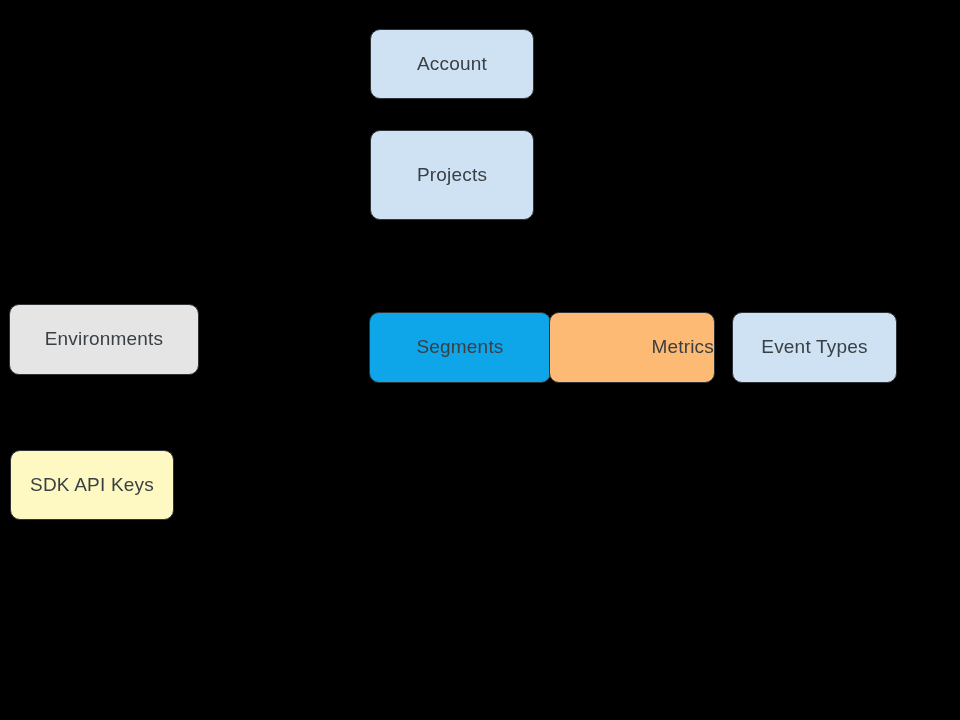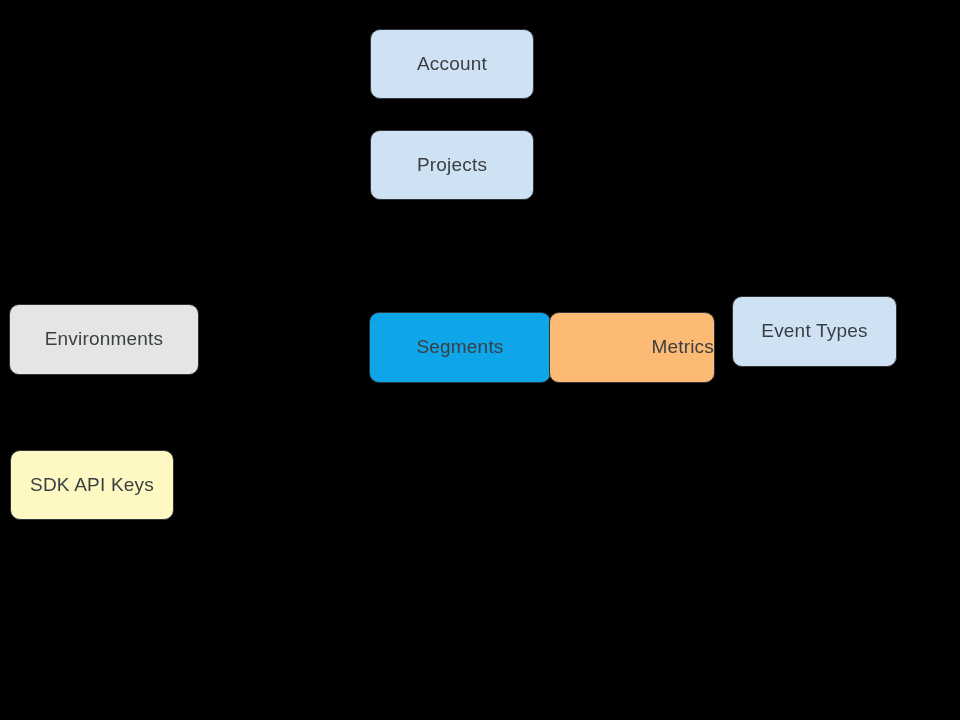--- a/index.html
+++ b/index.html
@@ -33,31 +33,31 @@
     letter-spacing: 0.2px;
   }
 </style>
 </head>
 <body style="background: rgb(0, 0, 0);">
 
 <div id="canvas" style="background: rgb(0, 0, 0);">
     <div class="node" style="left: 370px; top: 29px; width: 164px; height: 70px; background: rgb(207, 226, 243); border-color: rgb(46, 51, 56);">
       <span style="color: rgb(58, 63, 67);">Account</span>
     </div>
-    <div class="node" style="left: 370px; top: 130px; width: 164px; height: 70px; background: rgb(207, 226, 243); border-color: rgb(46, 51, 56);">
+    <div class="node" style="left: 370px; top: 130px; width: 164px; height: 90px; background: rgb(207, 226, 243); border-color: rgb(46, 51, 56);">
       <span style="color: rgb(58, 63, 67);">Projects</span>
     </div>
     <div class="node" style="left: 9px; top: 304px; width: 190px; height: 71px; background: #e5e5e5; border-color: rgb(46, 51, 56);">
       <span style="color: rgb(58, 63, 67);">Environments</span>
     </div>
     <div class="node" style="left: 369px; top: 312px; width: 182px; height: 71px; background: #0ea5e9; border-color: rgb(46, 51, 56);">
       <span style="color: rgb(58, 63, 67);">Segments</span>
     </div>
     <div class="node" style="left: 549px; top: 312px; width: 166px; height: 71px; background: #fdba74; border-color: rgb(46, 51, 56); justify-content: flex-end;">
       <span style="color: rgb(58, 63, 67);">Metrics</span>
     </div>
-    <div class="node" style="left: 732px; top: 296px; width: 165px; height: 71px; background: rgb(207, 226, 243); border-color: rgb(46, 51, 56);">
+    <div class="node" style="left: 732px; top: 312px; width: 165px; height: 71px; background: rgb(207, 226, 243); border-color: rgb(46, 51, 56);">
       <span style="color: rgb(58, 63, 67);">Event Types</span>
     </div>
     <div class="node" style="left: 10px; top: 450px; width: 164px; height: 70px; background: #fef9c3; border-color: rgb(46, 51, 56);">
       <span style="color: rgb(58, 63, 67);">SDK API Keys</span>
     </div>
   </div>
 
 </body></html>

